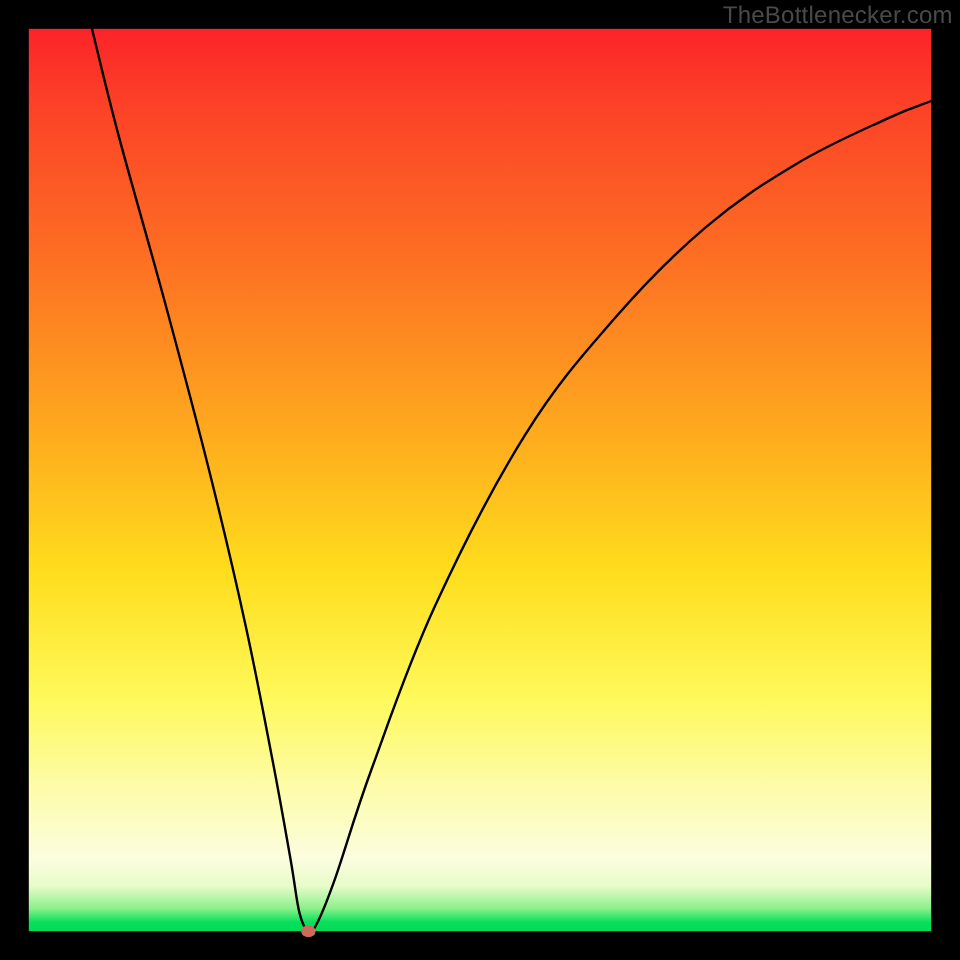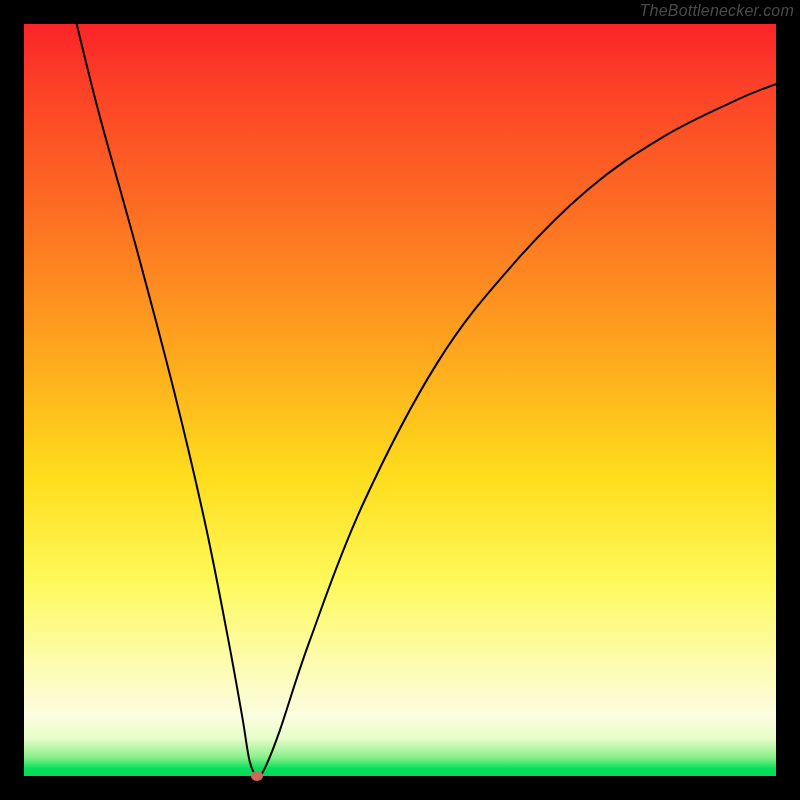--- a/index.html
+++ b/index.html
@@ -37,25 +37,24 @@
       #8af08a 97.5%,
       #06e05b 99%,
       #04db57 100%
     );
   }
   .watermark {
     position: absolute;
     top: 2px;
     right: 6px;
     color: #4a4a4a;
-    font-size: 16px;
+    font-size: 20px;
     font-weight: 500;
     letter-spacing: 0.2px;
     user-select: none;
-    font-style: italic;
   }
   svg.curve {
     position: absolute;
     left: 0;
     top: 0;
     width: 752px;
     height: 752px;
     overflow: visible;
   }
   .curve path {

